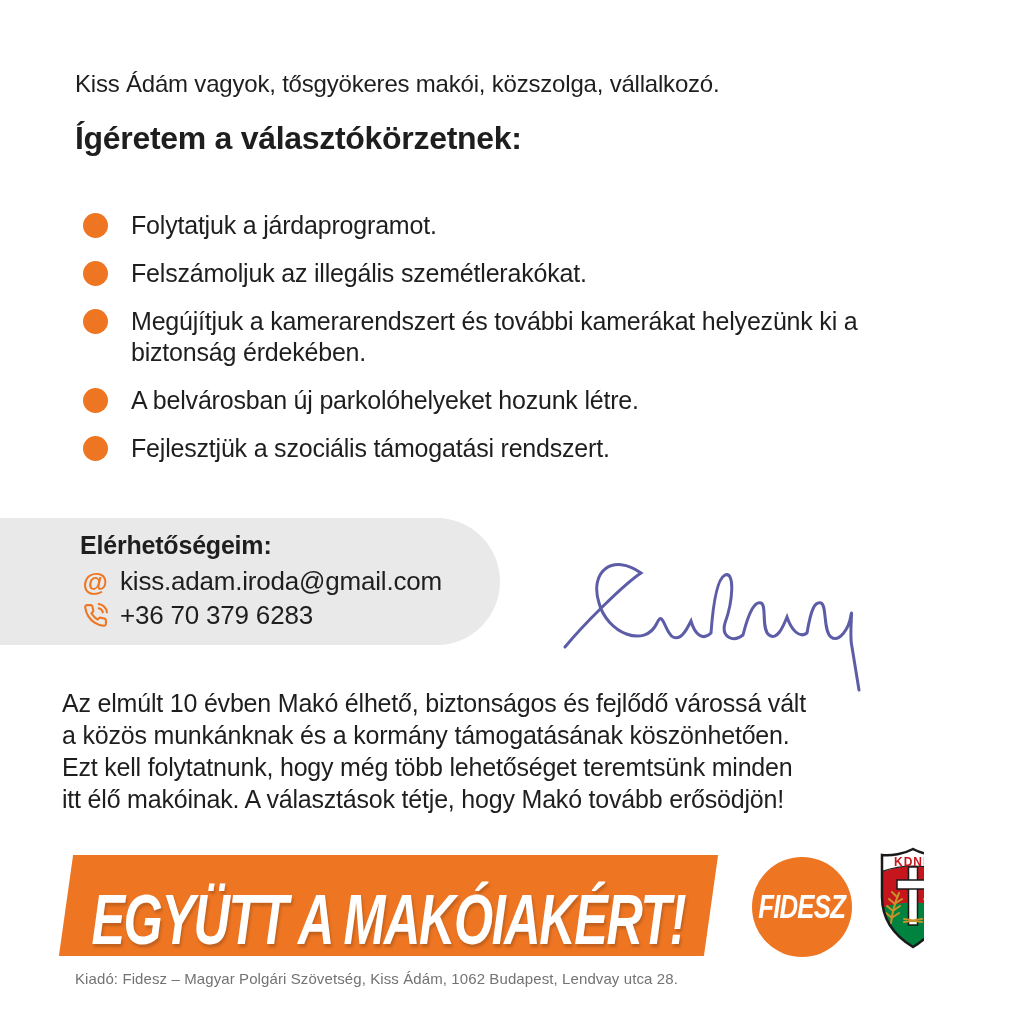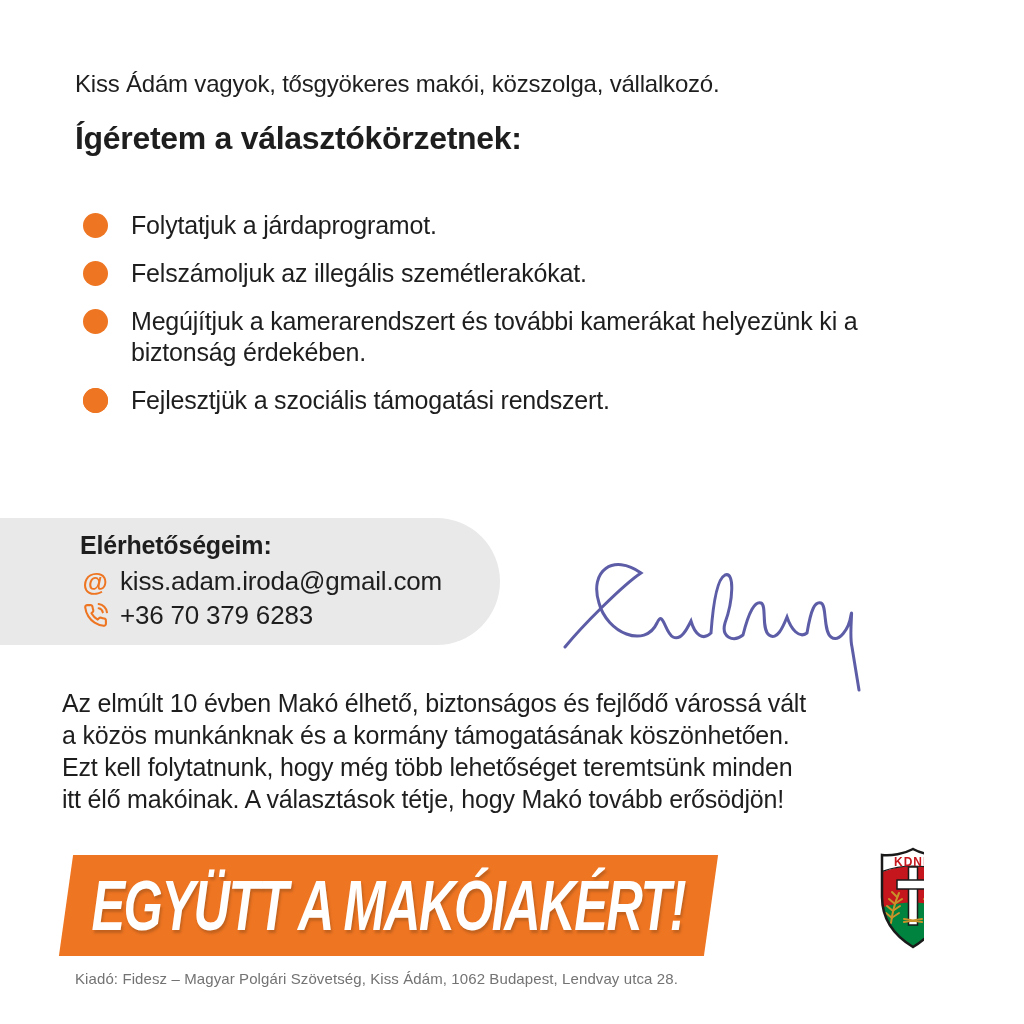--- a/index.html
+++ b/index.html
@@ -19,22 +19,22 @@
   }
   .contact h2{margin:0 0 6px 0;font-size:25px;letter-spacing:-0.2px;}
   .contact-row{display:flex;align-items:center;font-size:26px;margin-bottom:3px;letter-spacing:-0.2px;}
   .contact-row .icon-box{width:30px;margin-right:10px;display:flex;align-items:center;justify-content:center;}
   .at-glyph{color:#EE7522;font-size:26px;font-weight:600;line-height:1;}
   .signature-svg{position:absolute;left:548px;top:545px;}
   .closing{position:absolute;left:62px;top:687px;margin:0;font-size:25px;line-height:32px;white-space:pre-line;letter-spacing:-0.2px;}
   .banner{position:absolute;left:66px;top:855px;width:645px;height:101px;}
   .banner-bg{position:absolute;top:0;left:0;right:0;bottom:0;background:#EE7522;transform:skewX(-8deg);}
   .banner-label{
-    position:absolute;top:11px;left:0;width:100%;height:100%;
-    display:flex;align-items:flex-start;justify-content:center;
+    position:absolute;top:4px;left:0;width:100%;height:100%;
+    display:flex;align-items:flex-end;justify-content:center;
   }
   .banner-label span{
     display:inline-block;color:#ffffff;font-weight:bold;font-style:italic;
     font-size:70px;letter-spacing:-2px;white-space:nowrap;
     transform:scaleX(0.72);transform-origin:center;
     text-shadow:2px 3px 3px rgba(60,40,20,0.25);
   }
   .fidesz{
     position:absolute;left:752px;top:857px;width:100px;height:100px;border-radius:50%;
     background:#EE7522;display:flex;align-items:center;justify-content:center;
@@ -65,20 +65,21 @@
       <span class="dot"></span>
       <span class="promise-text">Felszámoljuk az illegális szemétlerakókat.</span>
     </li>
     <li>
       <span class="dot"></span>
       <span class="promise-text">Megújítjuk a kamerarendszert és további kamerákat helyezünk ki a
 biztonság érdekében.</span>
     </li>
     <li>
       <span class="dot"></span>
+      <span class="promise-text">A belvárosban új parkolóhelyeket hozunk létre.</span>
     </li>
     <li>
       <span class="dot"></span>
       <span class="promise-text">Fejlesztjük a szociális támogatási rendszert.</span>
     </li>
   </ul>
 
   <div class="contact">
     <h2>Elérhetőségeim:</h2>
     <div class="contact-row">
@@ -113,20 +114,23 @@
 Ezt kell folytatnunk, hogy még több lehetőséget teremtsünk minden
 itt élő makóinak. A választások tétje, hogy Makó tovább erősödjön!</p>
 
   <div class="banner">
     <div class="banner-bg"></div>
     <div class="banner-label">
       <span>EGYÜTT A MAKÓIAKÉRT!</span>
     </div>
   </div>
 
+  <div class="fidesz">
+    <span>FIDESZ</span>
+  </div>
 
   <svg class="kdnp" width="70" height="104" viewBox="0 0 70 102">
     <defs>
       <clipPath id="shieldClip">
         <path d="M35,2 C26,7 13,9 4,8 L4,50 C4,74 17,89 35,100 C53,89 66,74 66,50 L66,8 C57,9 44,7 35,2 Z"></path>
       </clipPath>
     </defs>
     <g clip-path="url(#shieldClip)">
       <rect x="0" y="0" width="70" height="102" fill="#ffffff"></rect>
       <rect x="0" y="8" width="70" height="54" fill="#C4161C"></rect>

